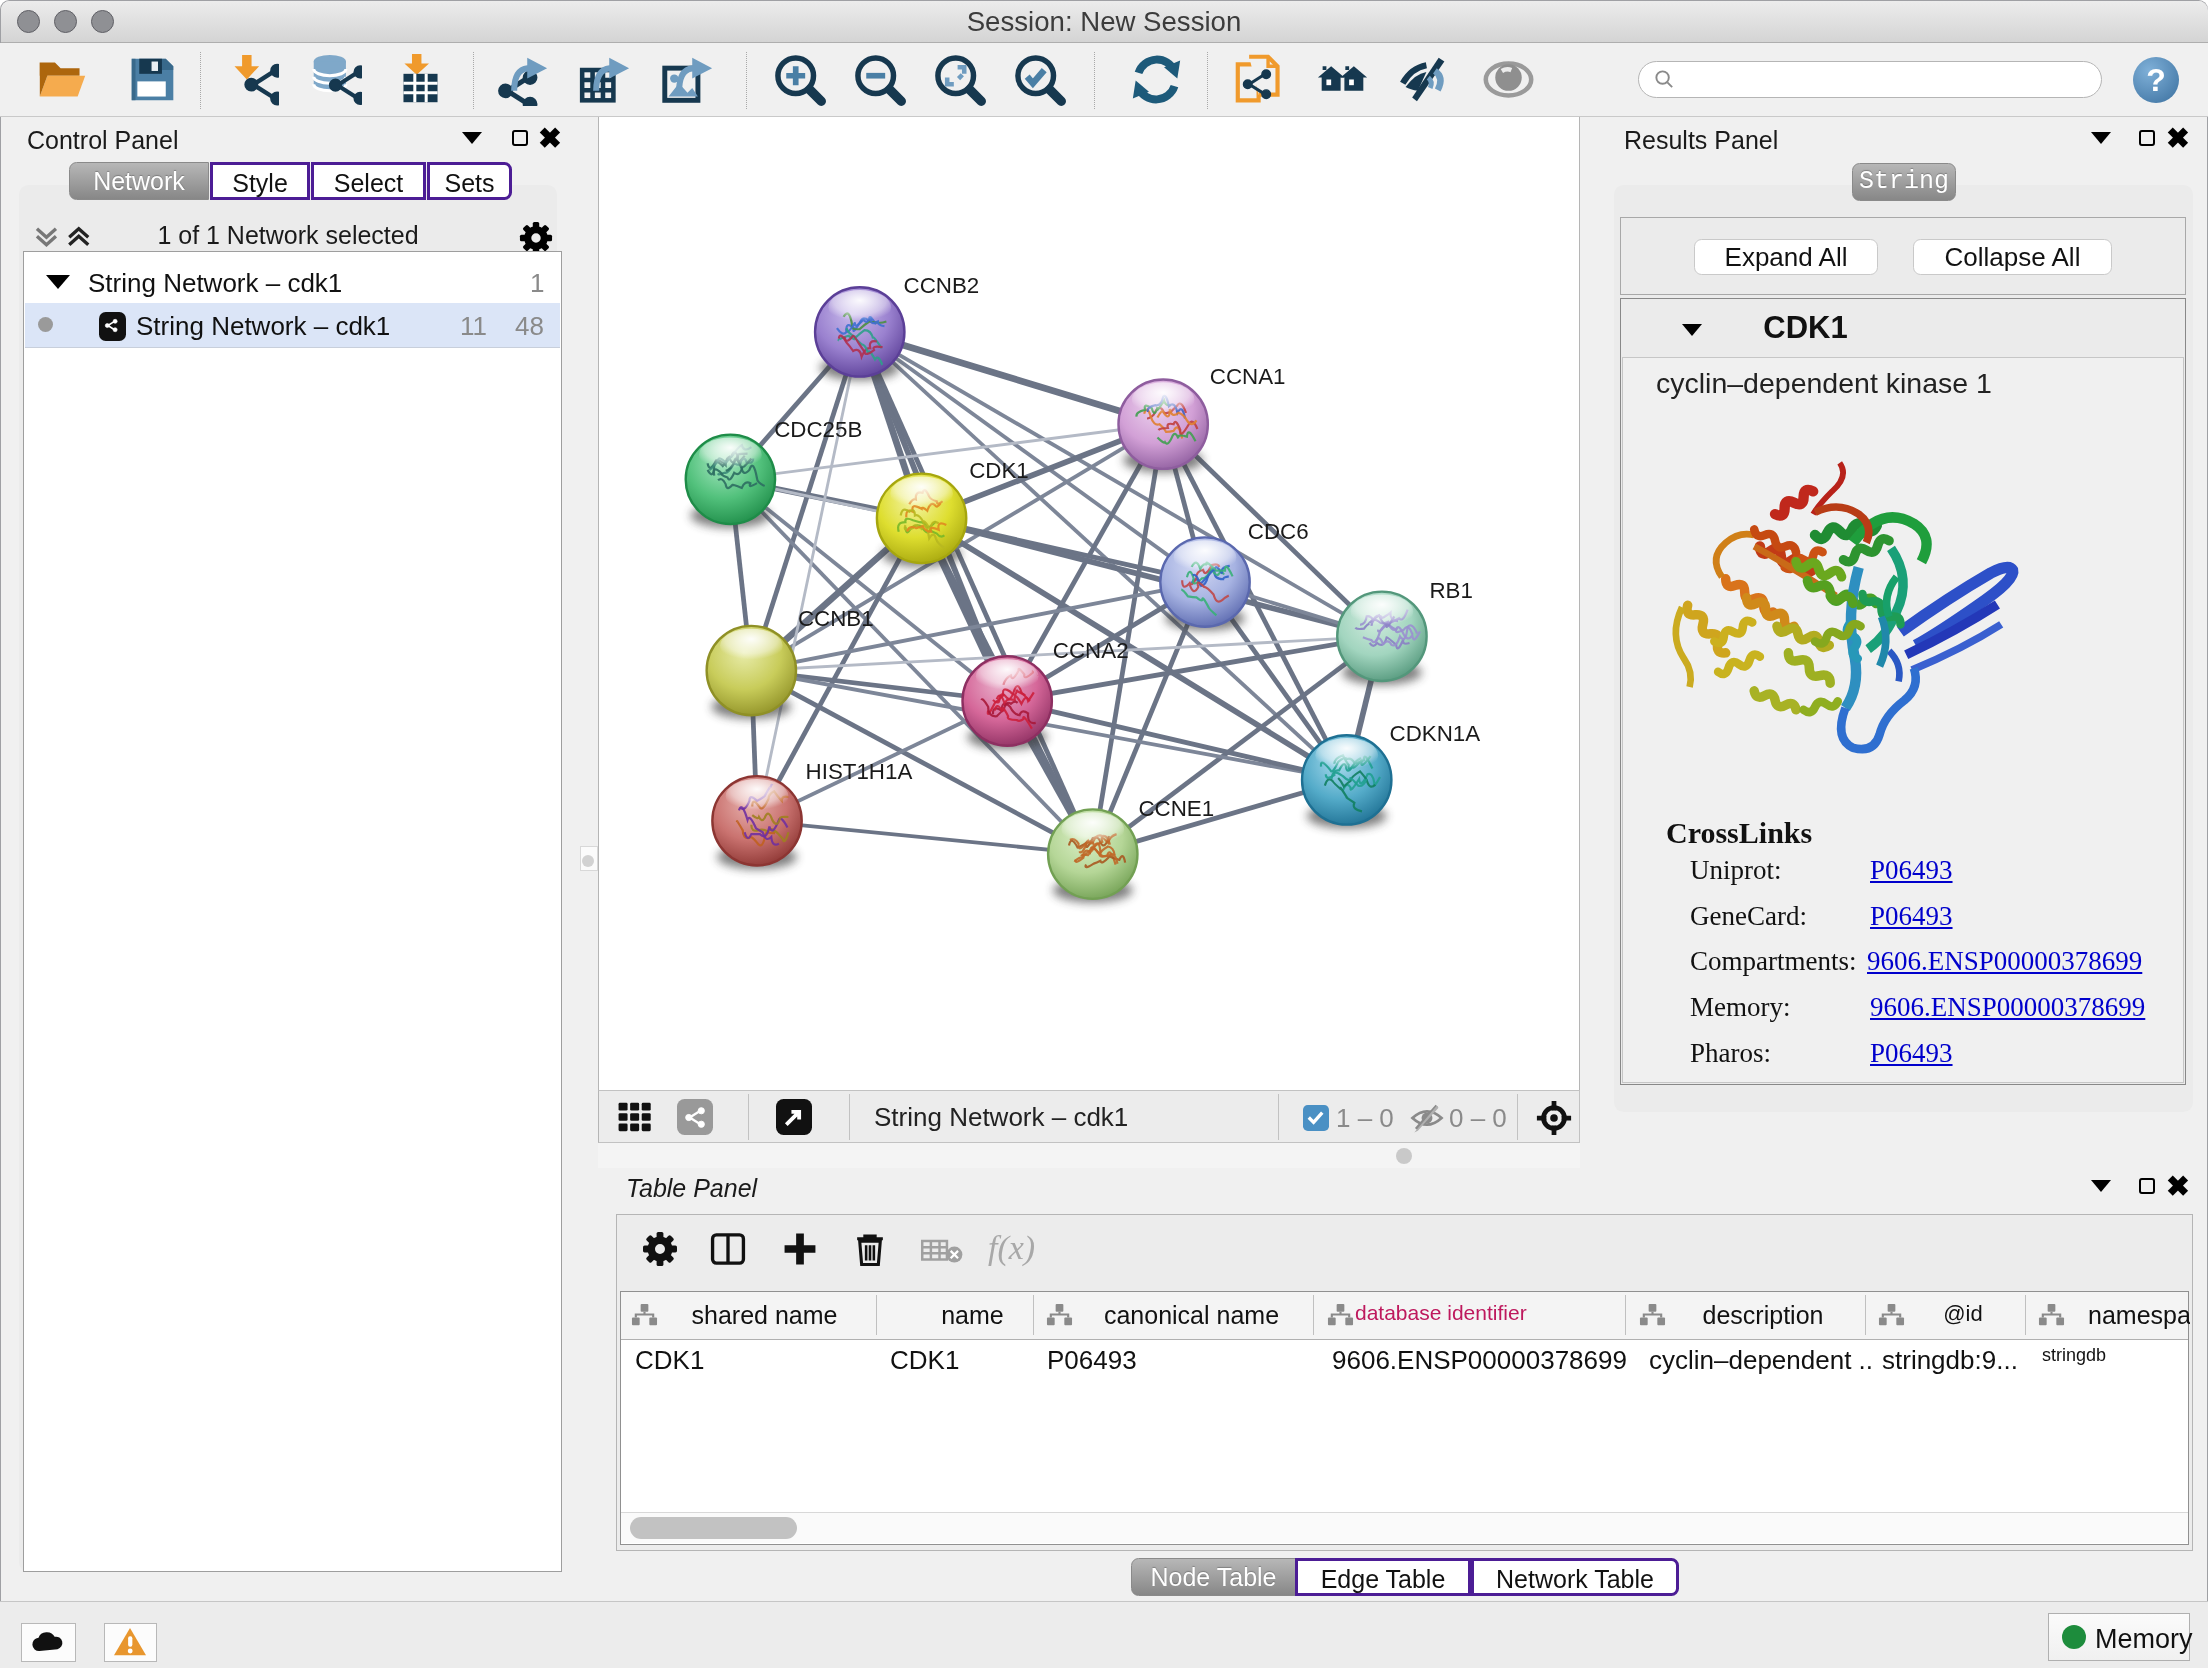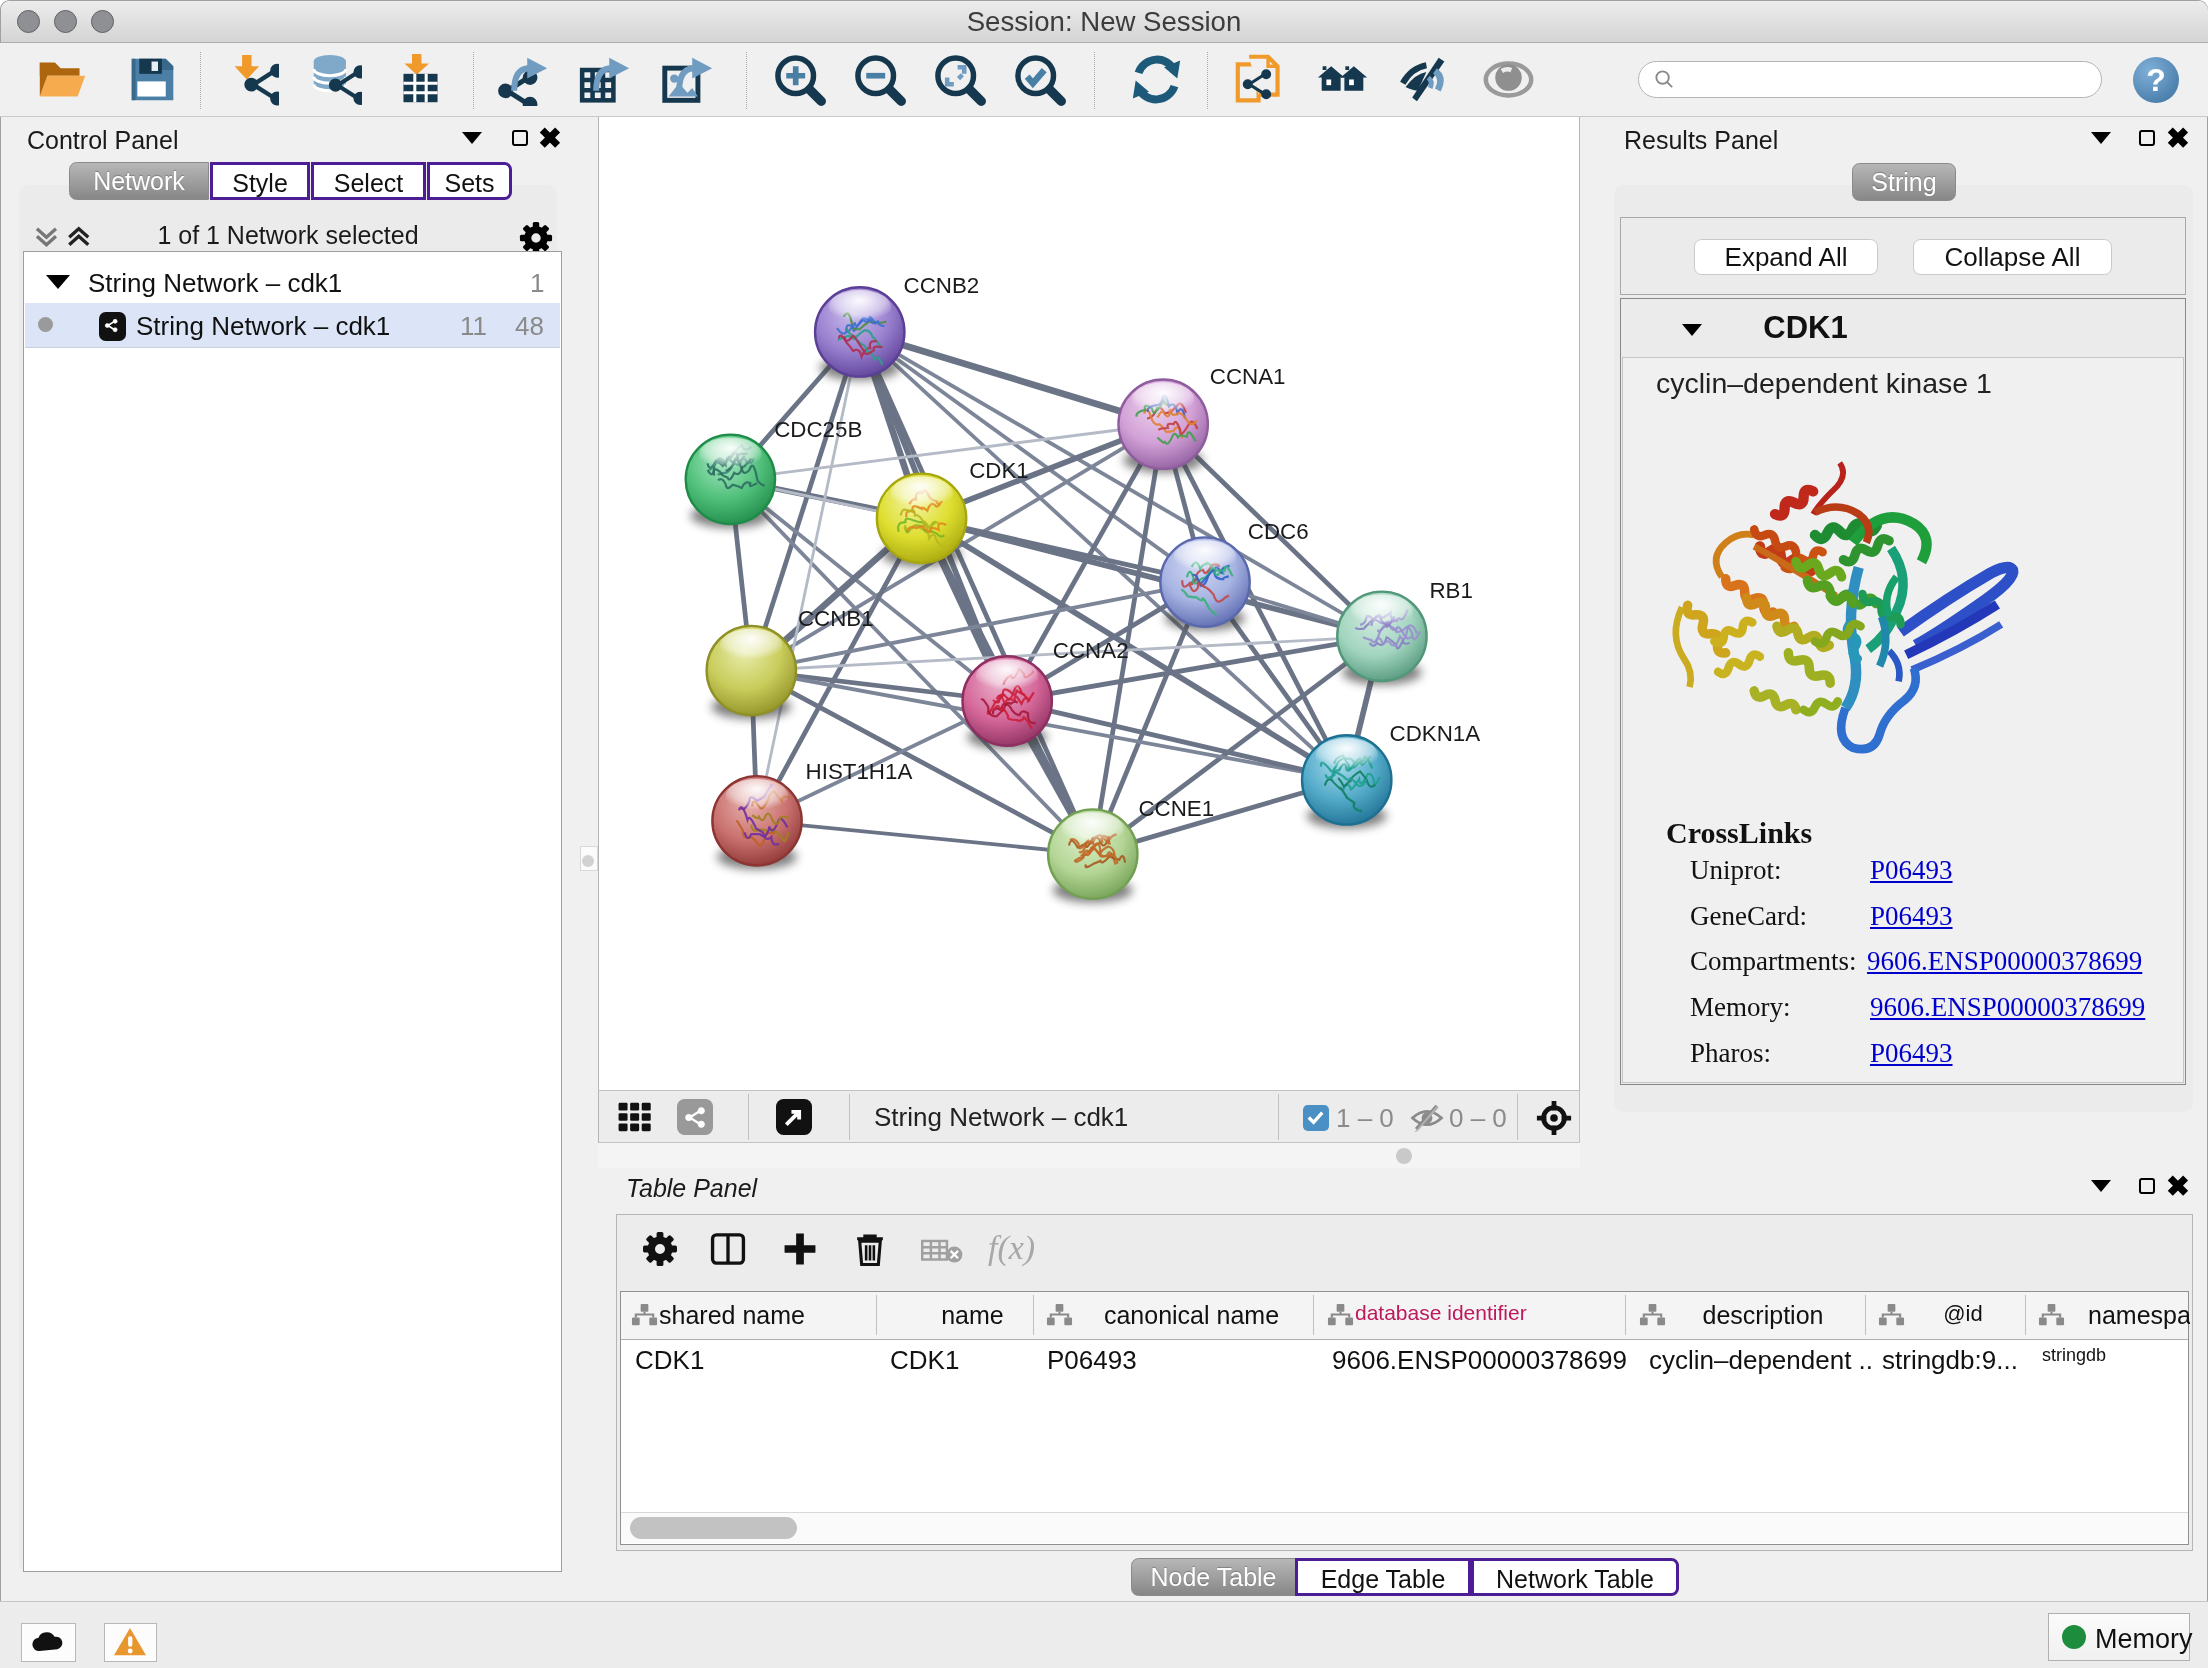--- a/index.html
+++ b/index.html
@@ -558,21 +558,21 @@
 <div class="abs" style="left:1580px;top:623px;width:18px;height:25px;background:#fbfbfb;border:1px solid #d8d8d8;"></div>
 <div class="abs" style="left:1582px;top:629px;width:12.4px;height:12.4px;border-radius:50%;background:#d2d2d2;"></div>
 
 <div class="abs" style="left:1580px;top:117px;width:617px;height:1051px;background:#f0f0f0;"></div>
 <div class="abs panehdr" style="left:1624px;top:126px;">Results Panel</div>
 <div class="caret" style="left:2091px;top:132px;"></div>
 <div class="sqbtn" style="left:2139px;top:130px;"></div>
 <div class="xicon" style="left:2166px;top:129px;">✖</div>
 
 <div class="abs" style="left:1614px;top:185px;width:579px;height:927px;background:#ebebeb;border-radius:9.5px;"></div>
-<div class="tab tabsel" style="left:1852px;top:163px;width:104px;border-radius:7.6px;">String</div>
+<div class="tab tabsel" style="left:1852px;top:163px;width:104px;border-radius:7.6px;font-family:Liberation Mono, monospace;">String</div>
 
 <div class="abs" style="left:1620px;top:217px;width:566px;height:78px;border:1.9px solid #a8a8a8;background:#ebebeb;"></div>
 <div class="abs" style="left:1694px;top:239px;width:184px;height:36px;background:#fff;border:1px solid #c9c9c9;border-radius:7.6px;text-align:center;line-height:34px;font-size:26px;color:#111;">Expand All</div>
 <div class="abs" style="left:1913px;top:239px;width:199px;height:36px;background:#fff;border:1px solid #c9c9c9;border-radius:7.6px;text-align:center;line-height:34px;font-size:26px;color:#111;">Collapse All</div>
 
 <div class="abs" style="left:1620px;top:298px;width:566px;height:787px;border:1.9px solid #888;background:#ebebeb;"></div>
 <div class="caret" style="left:1682px;top:324px;"></div>
 <div class="abs" style="left:1620px;top:310px;width:371px;text-align:center;font-size:31px;font-weight:bold;color:#111;">CDK1</div>
 <div class="abs" style="left:1622px;top:357px;width:562px;height:726px;background:#f0f0f0;border:1px solid #c6c6c6;"></div>
 <div class="abs" style="left:1656px;top:367px;font-size:28.5px;color:#222;">cyclin–dependent kinase 1</div>
@@ -671,21 +671,21 @@
 <div class="abs" style="left:620px;top:1291px;width:1569px;height:254px;background:#fff;border:1px solid #909090;"></div>
 <div class="abs" style="left:621px;top:1292px;width:1567px;height:48px;background:#f4f4f4;border-bottom:1px solid #b0b0b0;"></div>
 <svg class="abs" style="left:631px;top:1302px" width="27" height="27" viewBox="0 0 28 28">
     <g fill="#8a8a8a">
       <rect x="10" y="2" width="8" height="8" rx="1"></rect>
       <rect x="1" y="16" width="8" height="8" rx="1"></rect>
       <rect x="19" y="16" width="8" height="8" rx="1"></rect>
       <path d="M14 10 v3 M5 16 v-3 h18 v3 M14 13 h0" stroke="#8a8a8a" stroke-width="2.2" fill="none"></path>
     </g>
   </svg>
-<div class="abs" style="left:659px;top:1301px;width:211px;text-align:left;font-size:25px;color:#111;white-space:nowrap;overflow:hidden;">shared name</div>
+<div class="abs" style="left:659px;top:1301px;width:211px;text-align:center;font-size:25px;color:#111;white-space:nowrap;overflow:hidden;">shared name</div>
 <div class="abs" style="left:876px;top:1295px;height:40px;border-left:1px solid #c0c0c0;"></div>
 <div class="abs" style="left:918px;top:1301px;width:109px;text-align:center;font-size:25px;color:#111;white-space:nowrap;overflow:hidden;">name</div>
 <div class="abs" style="left:1033px;top:1295px;height:40px;border-left:1px solid #c0c0c0;"></div>
 <svg class="abs" style="left:1046px;top:1302px" width="27" height="27" viewBox="0 0 28 28">
     <g fill="#8a8a8a">
       <rect x="10" y="2" width="8" height="8" rx="1"></rect>
       <rect x="1" y="16" width="8" height="8" rx="1"></rect>
       <rect x="19" y="16" width="8" height="8" rx="1"></rect>
       <path d="M14 10 v3 M5 16 v-3 h18 v3 M14 13 h0" stroke="#8a8a8a" stroke-width="2.2" fill="none"></path>
     </g>

